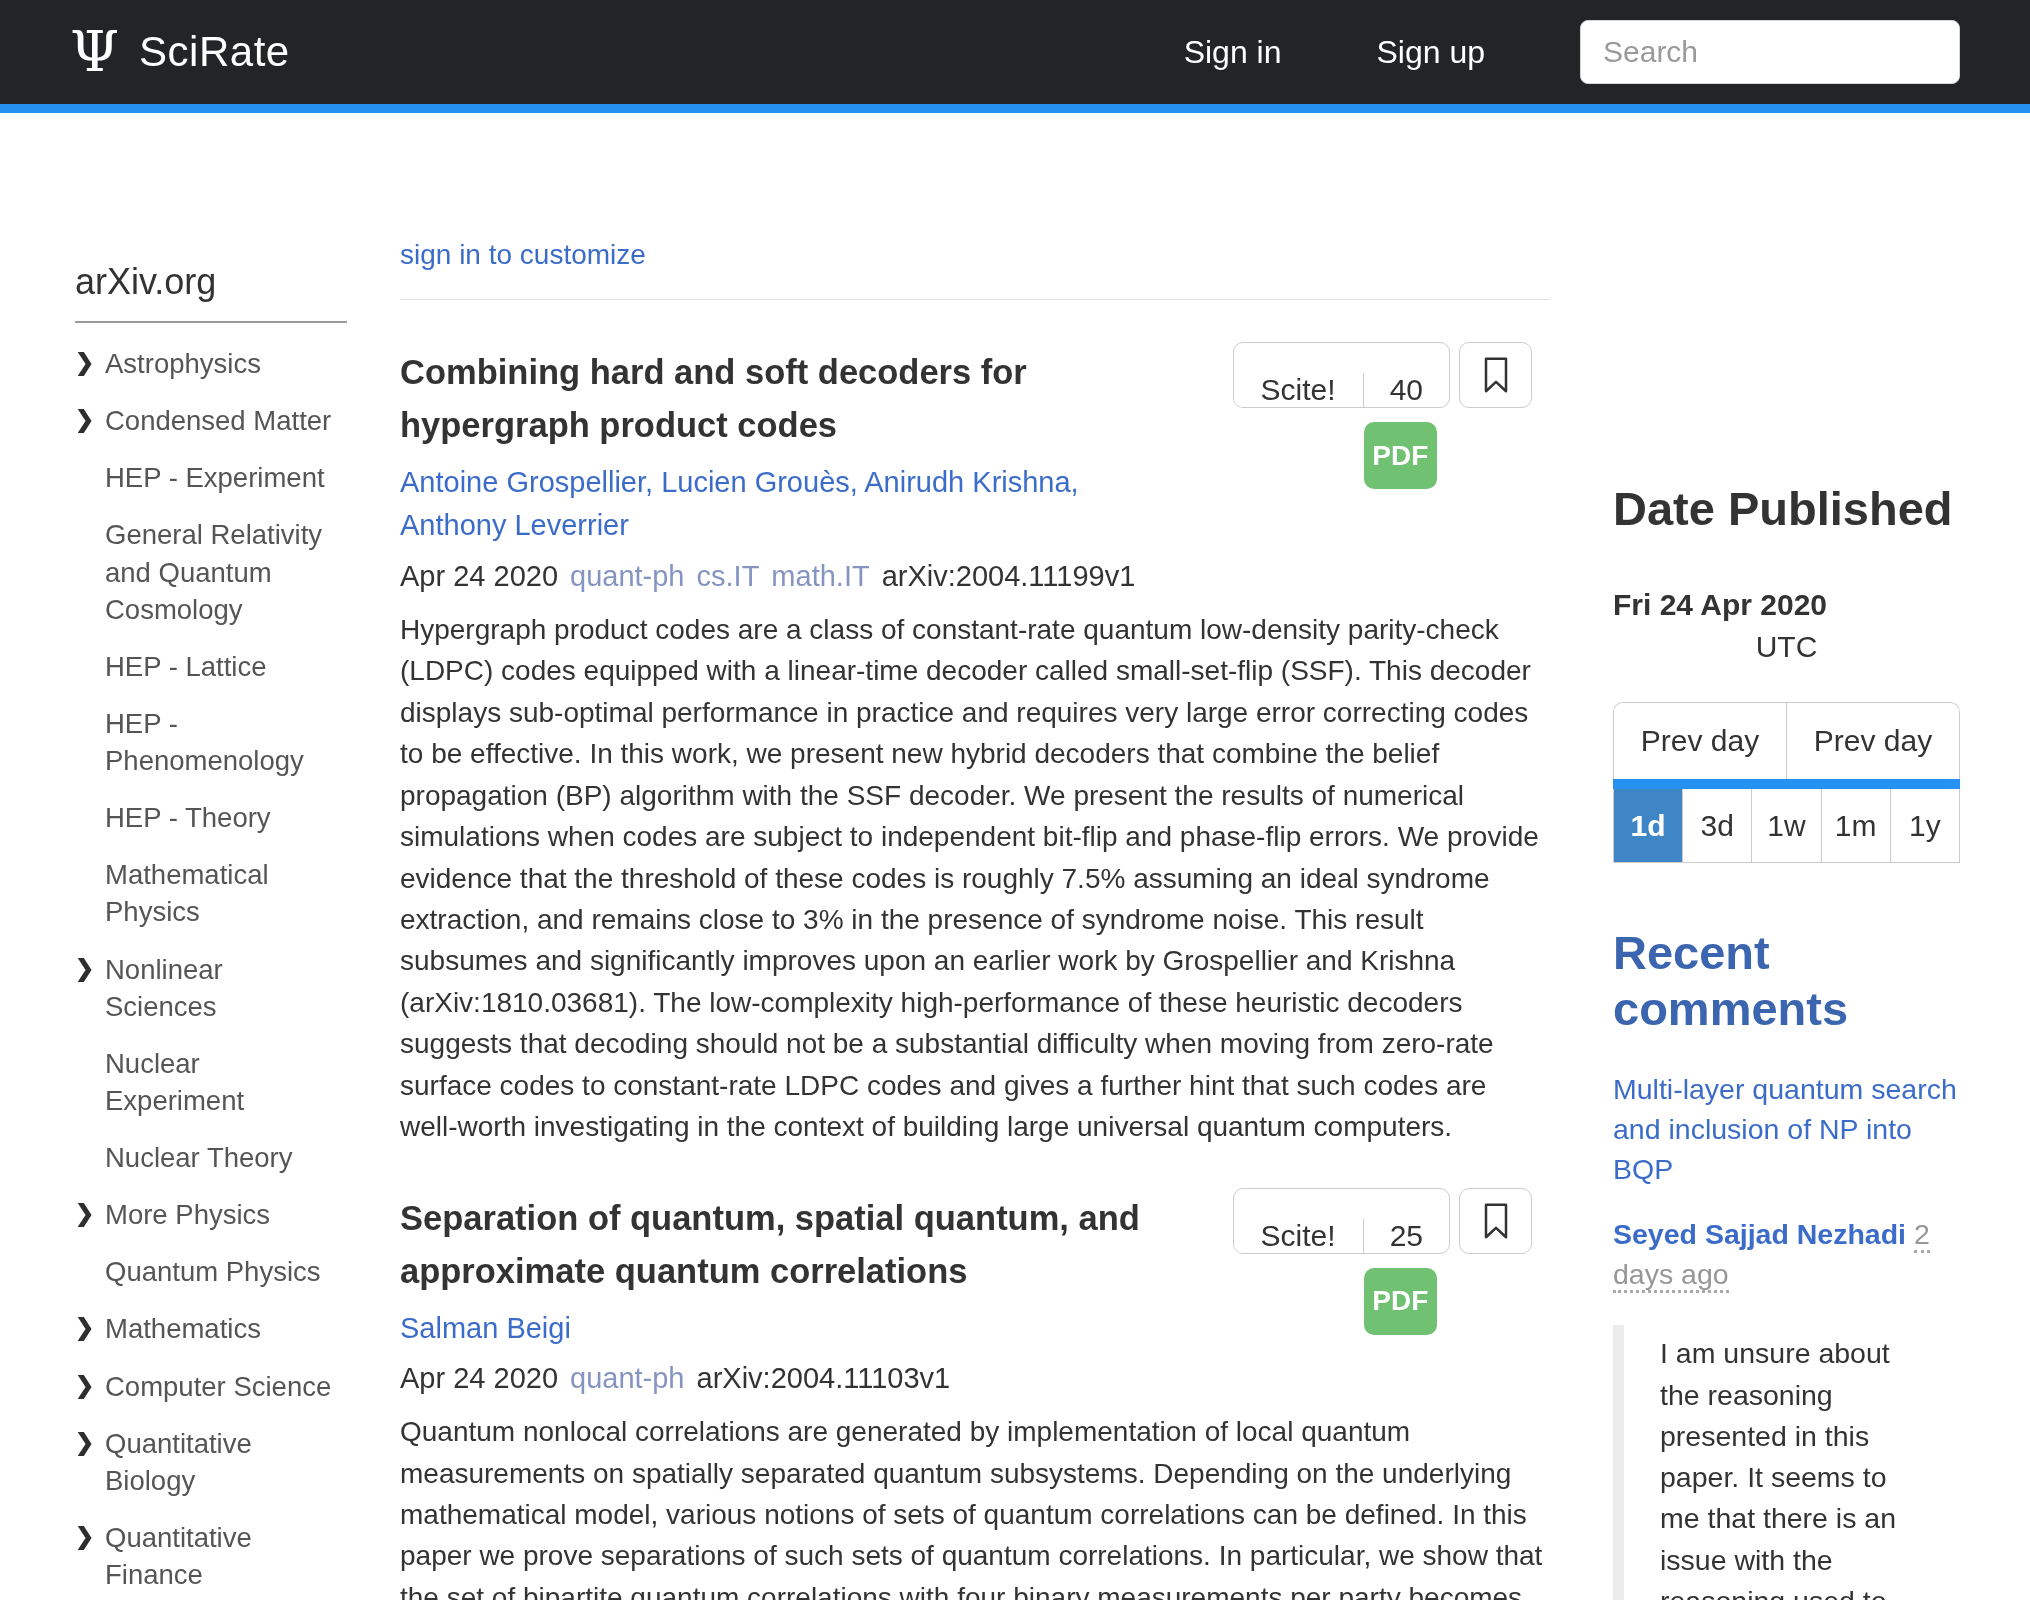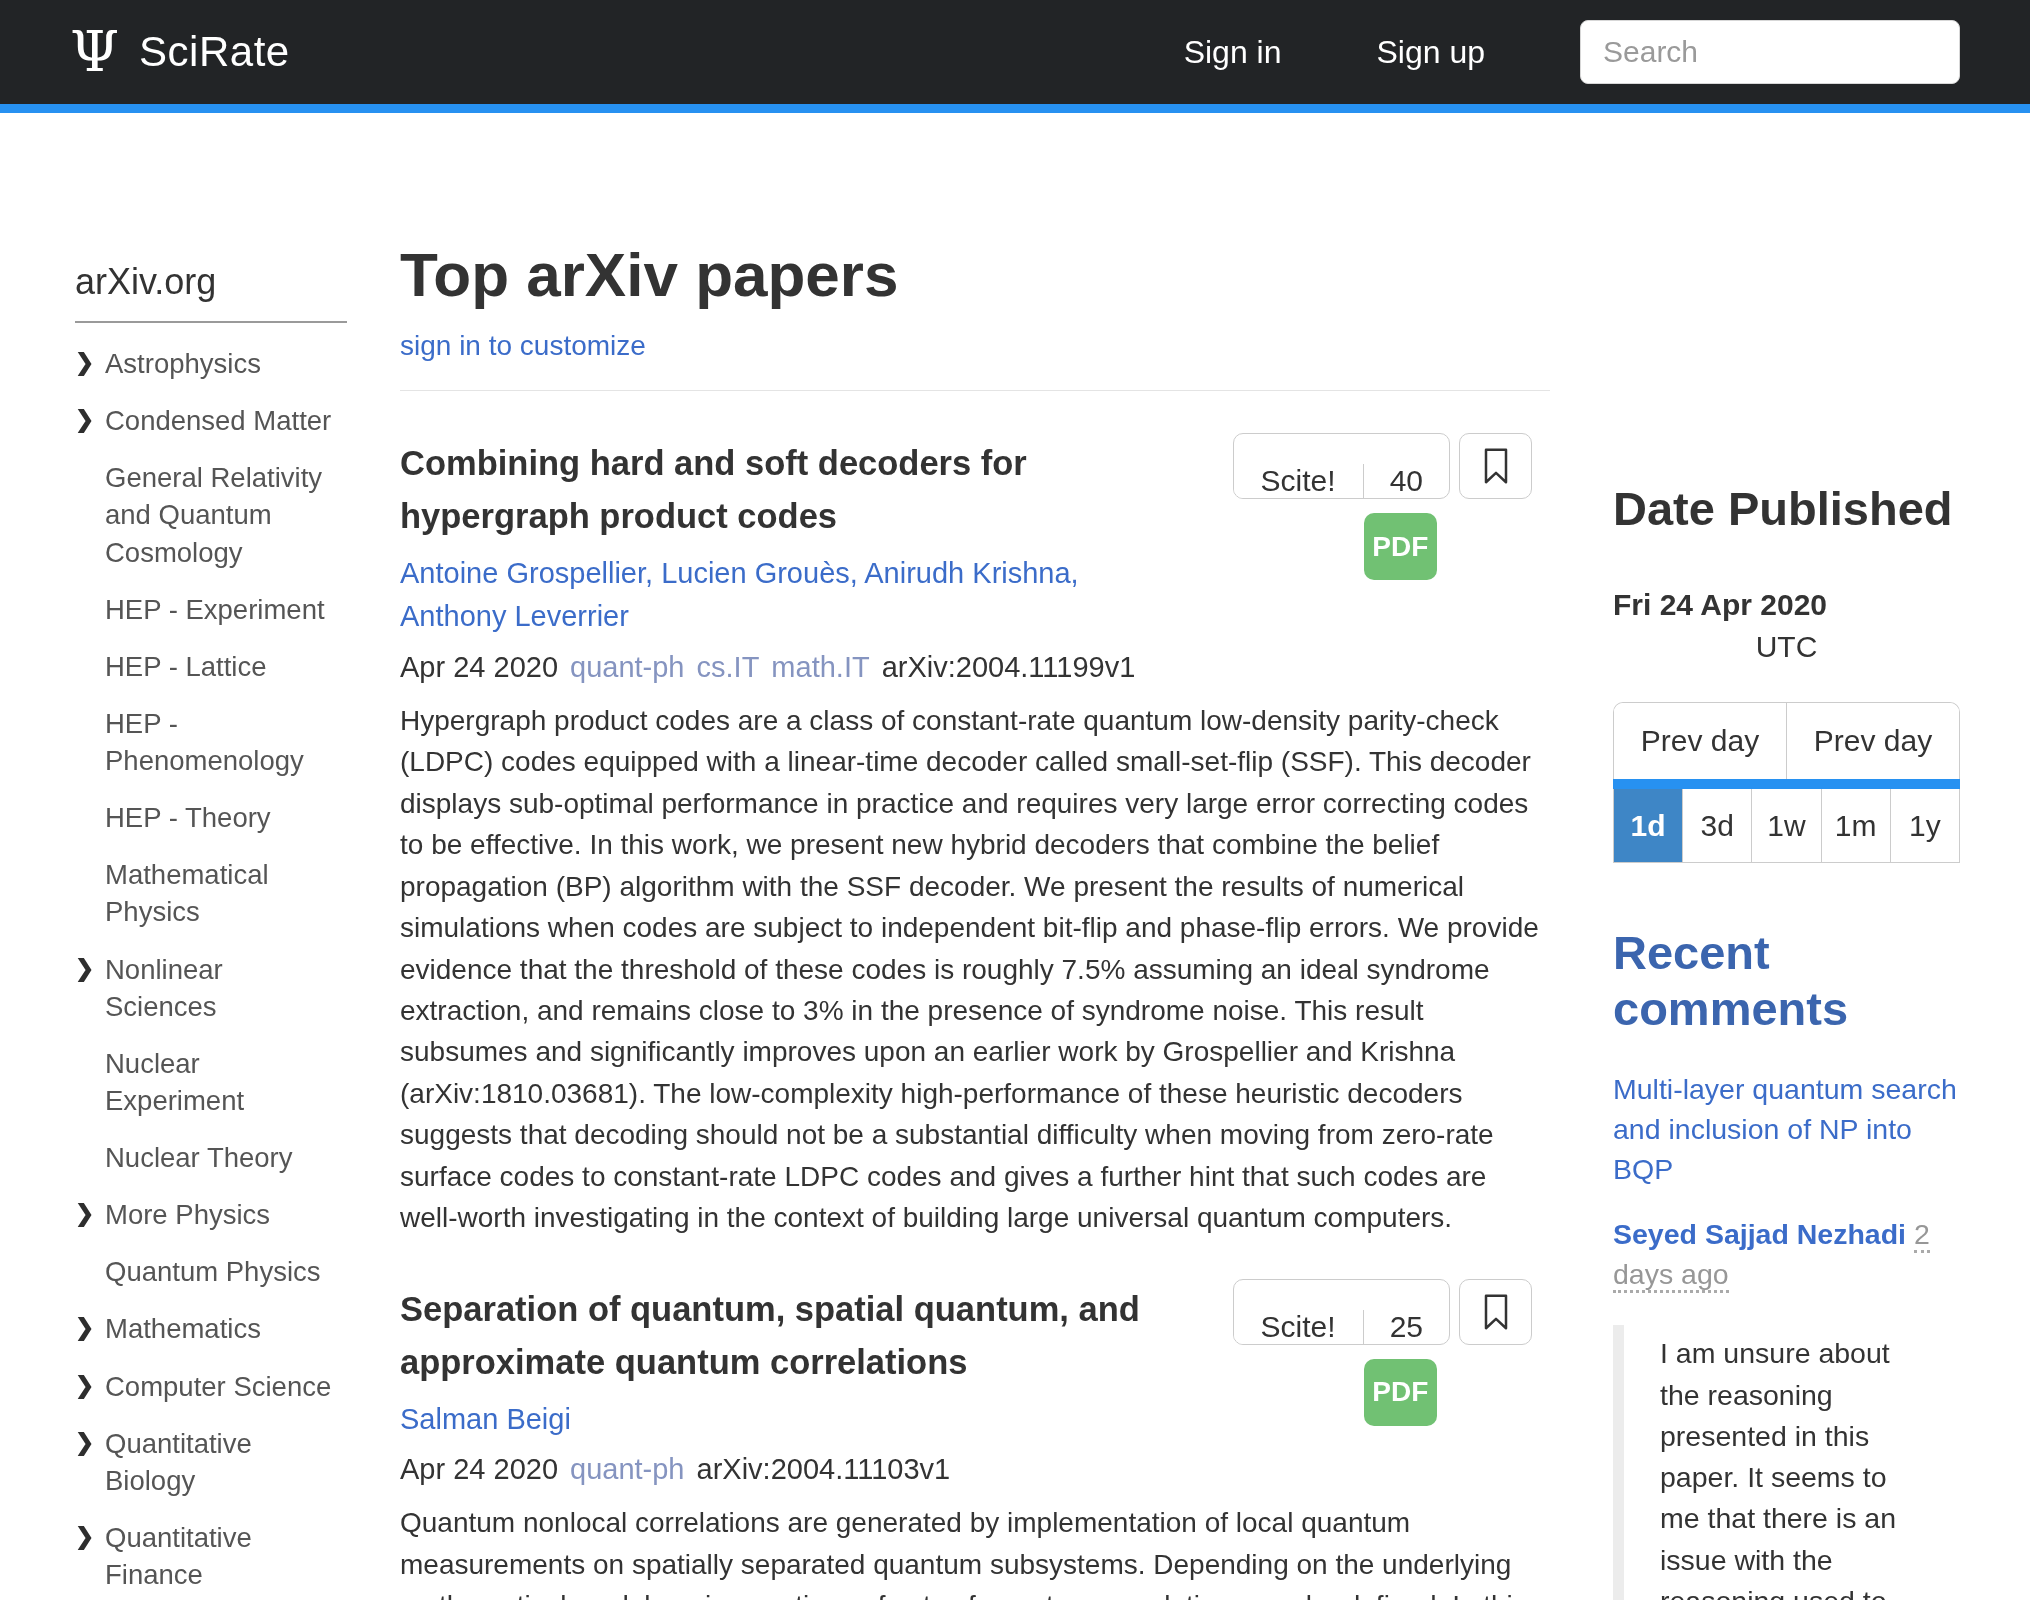--- a/index.html
+++ b/index.html
@@ -107,41 +107,40 @@
 </div>
 <div class="blue-stripe"></div>
 
 <div class="layout">
 
   <div class="sidebar">
     <h2 class="sb-title">arXiv.org</h2>
     <ul class="sb-list">
       <li><span class="chev">❯</span><span class="lbl">Astrophysics</span></li>
       <li><span class="chev">❯</span><span class="lbl">Condensed Matter</span></li>
+      <li><span class="lbl">HEP - Experiment</span></li>
       <li><span class="lbl">General Relativity and Quantum Cosmology</span></li>
-      <li><span class="lbl">HEP - Experiment</span></li>
       <li><span class="lbl">HEP - Lattice</span></li>
       <li><span class="lbl">HEP - Phenomenology</span></li>
       <li><span class="lbl">HEP - Theory</span></li>
       <li><span class="lbl">Mathematical Physics</span></li>
       <li><span class="chev">❯</span><span class="lbl">Nonlinear Sciences</span></li>
       <li><span class="lbl">Nuclear Experiment</span></li>
       <li><span class="lbl">Nuclear Theory</span></li>
       <li><span class="chev">❯</span><span class="lbl">More Physics</span></li>
       <li><span class="lbl">Quantum Physics</span></li>
       <li><span class="chev">❯</span><span class="lbl">Mathematics</span></li>
       <li><span class="chev">❯</span><span class="lbl">Computer Science</span></li>
       <li><span class="chev">❯</span><span class="lbl">Quantitative Biology</span></li>
       <li><span class="chev">❯</span><span class="lbl">Quantitative Finance</span></li>
 
     </ul>
   </div>
 
   <div class="main">
-    <h1 class="page-title">Top arXiv papers</h1>
     <a class="customize" href="#">sign in to customize</a>
     <hr>
 
     
     <div class="paper">
       <a class="paper-title" href="#">Combining hard and soft decoders for hypergraph product codes</a>
       <div class="authors">Antoine Grospellier, Lucien Grouès, Anirudh Krishna, Anthony Leverrier</div>
       <div class="meta">
         <span class="date">Apr 24 2020</span><a class="cat" href="#">quant-ph</a><a class="cat" href="#">cs.IT</a><a class="cat" href="#">math.IT</a><span>arXiv:2004.11199v1</span>
       </div>

